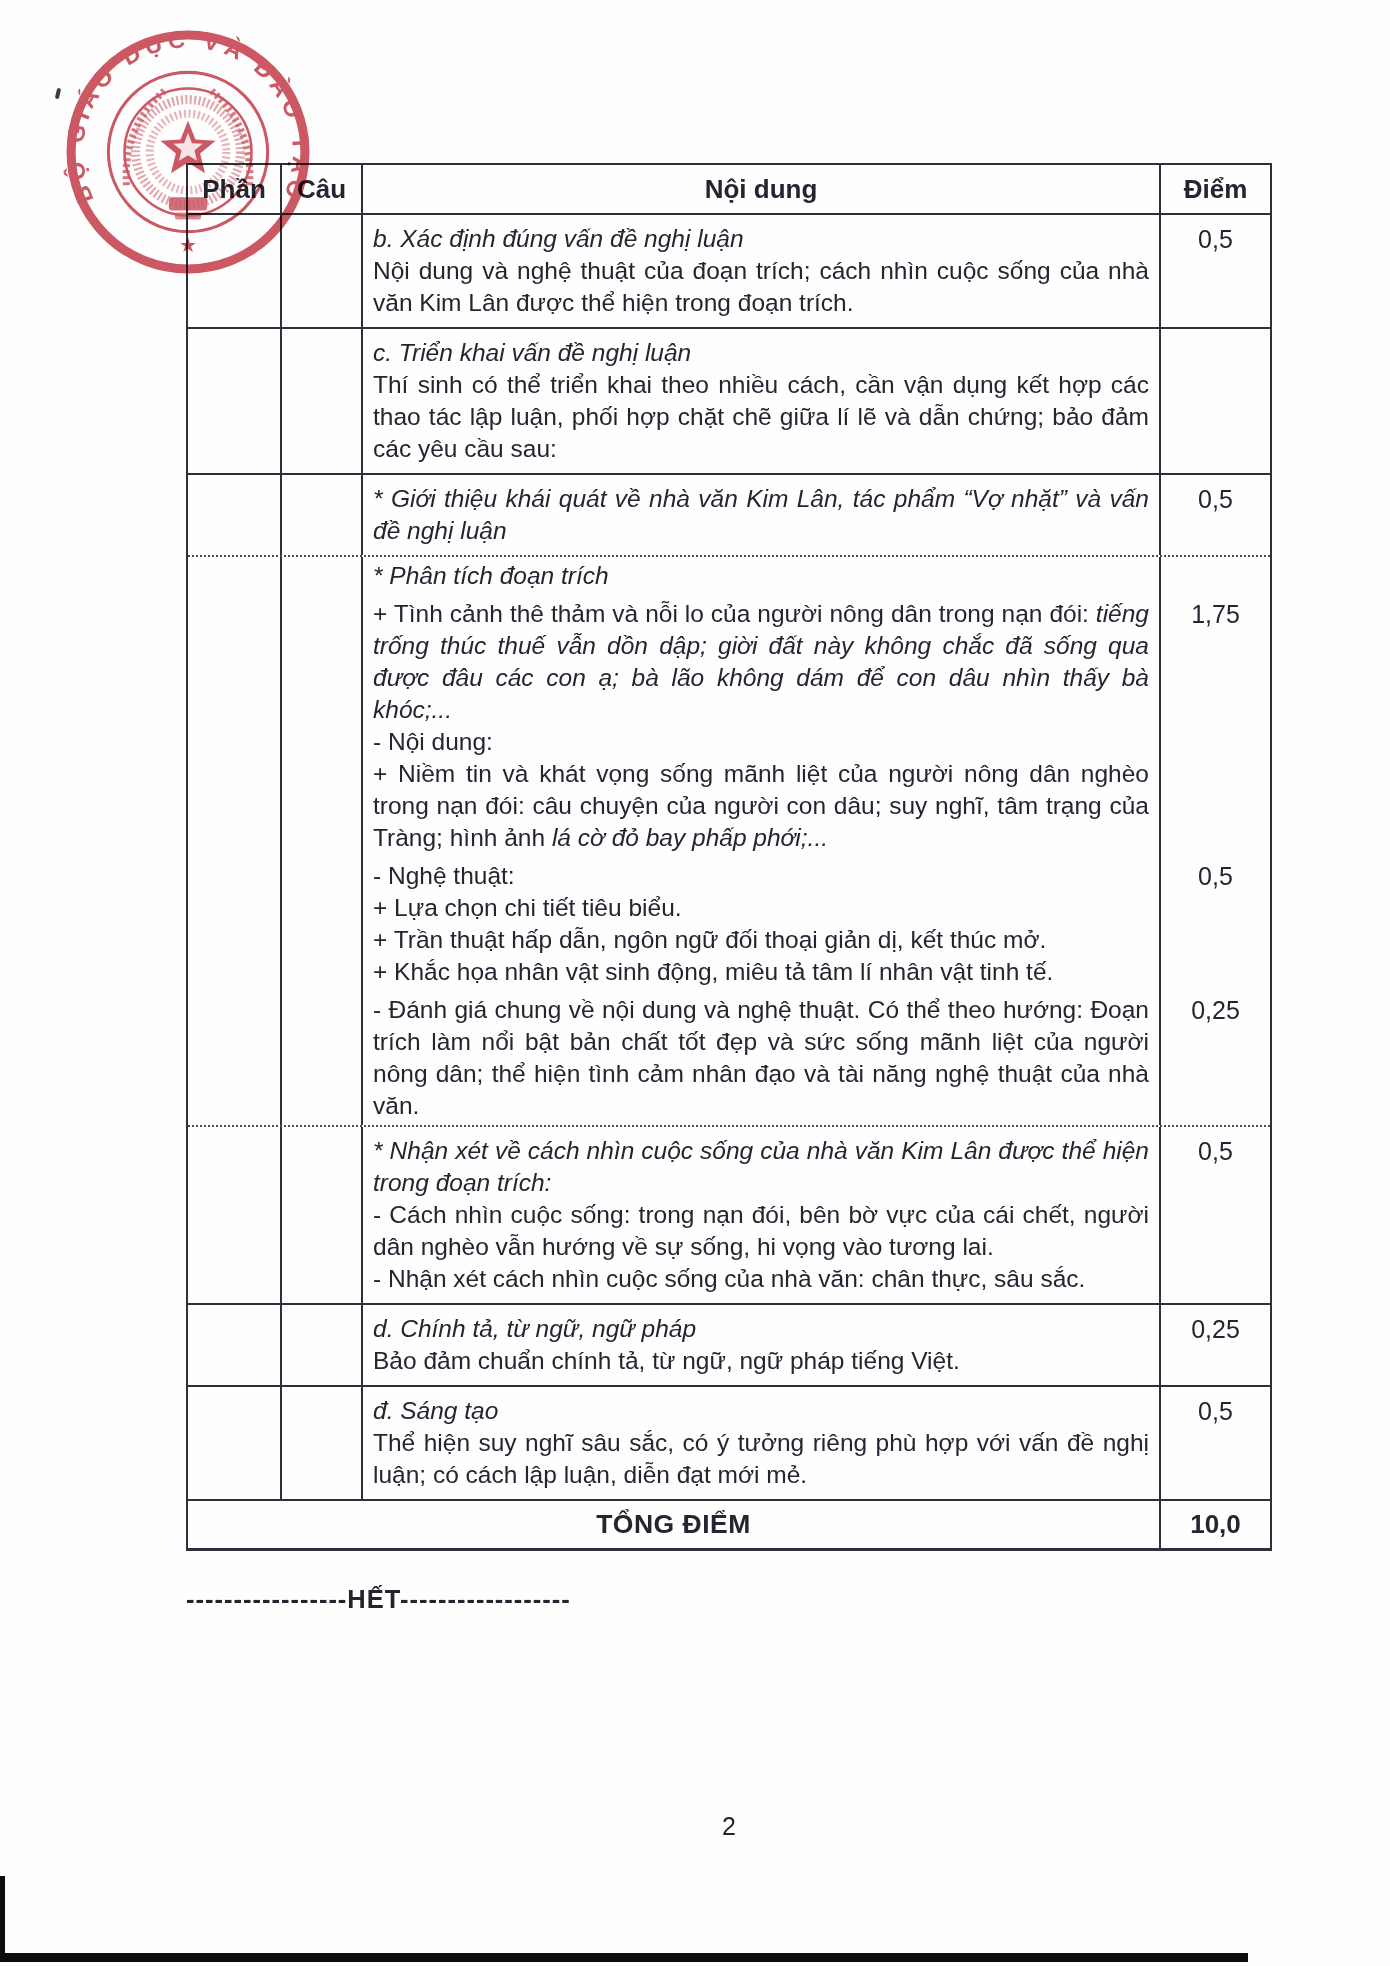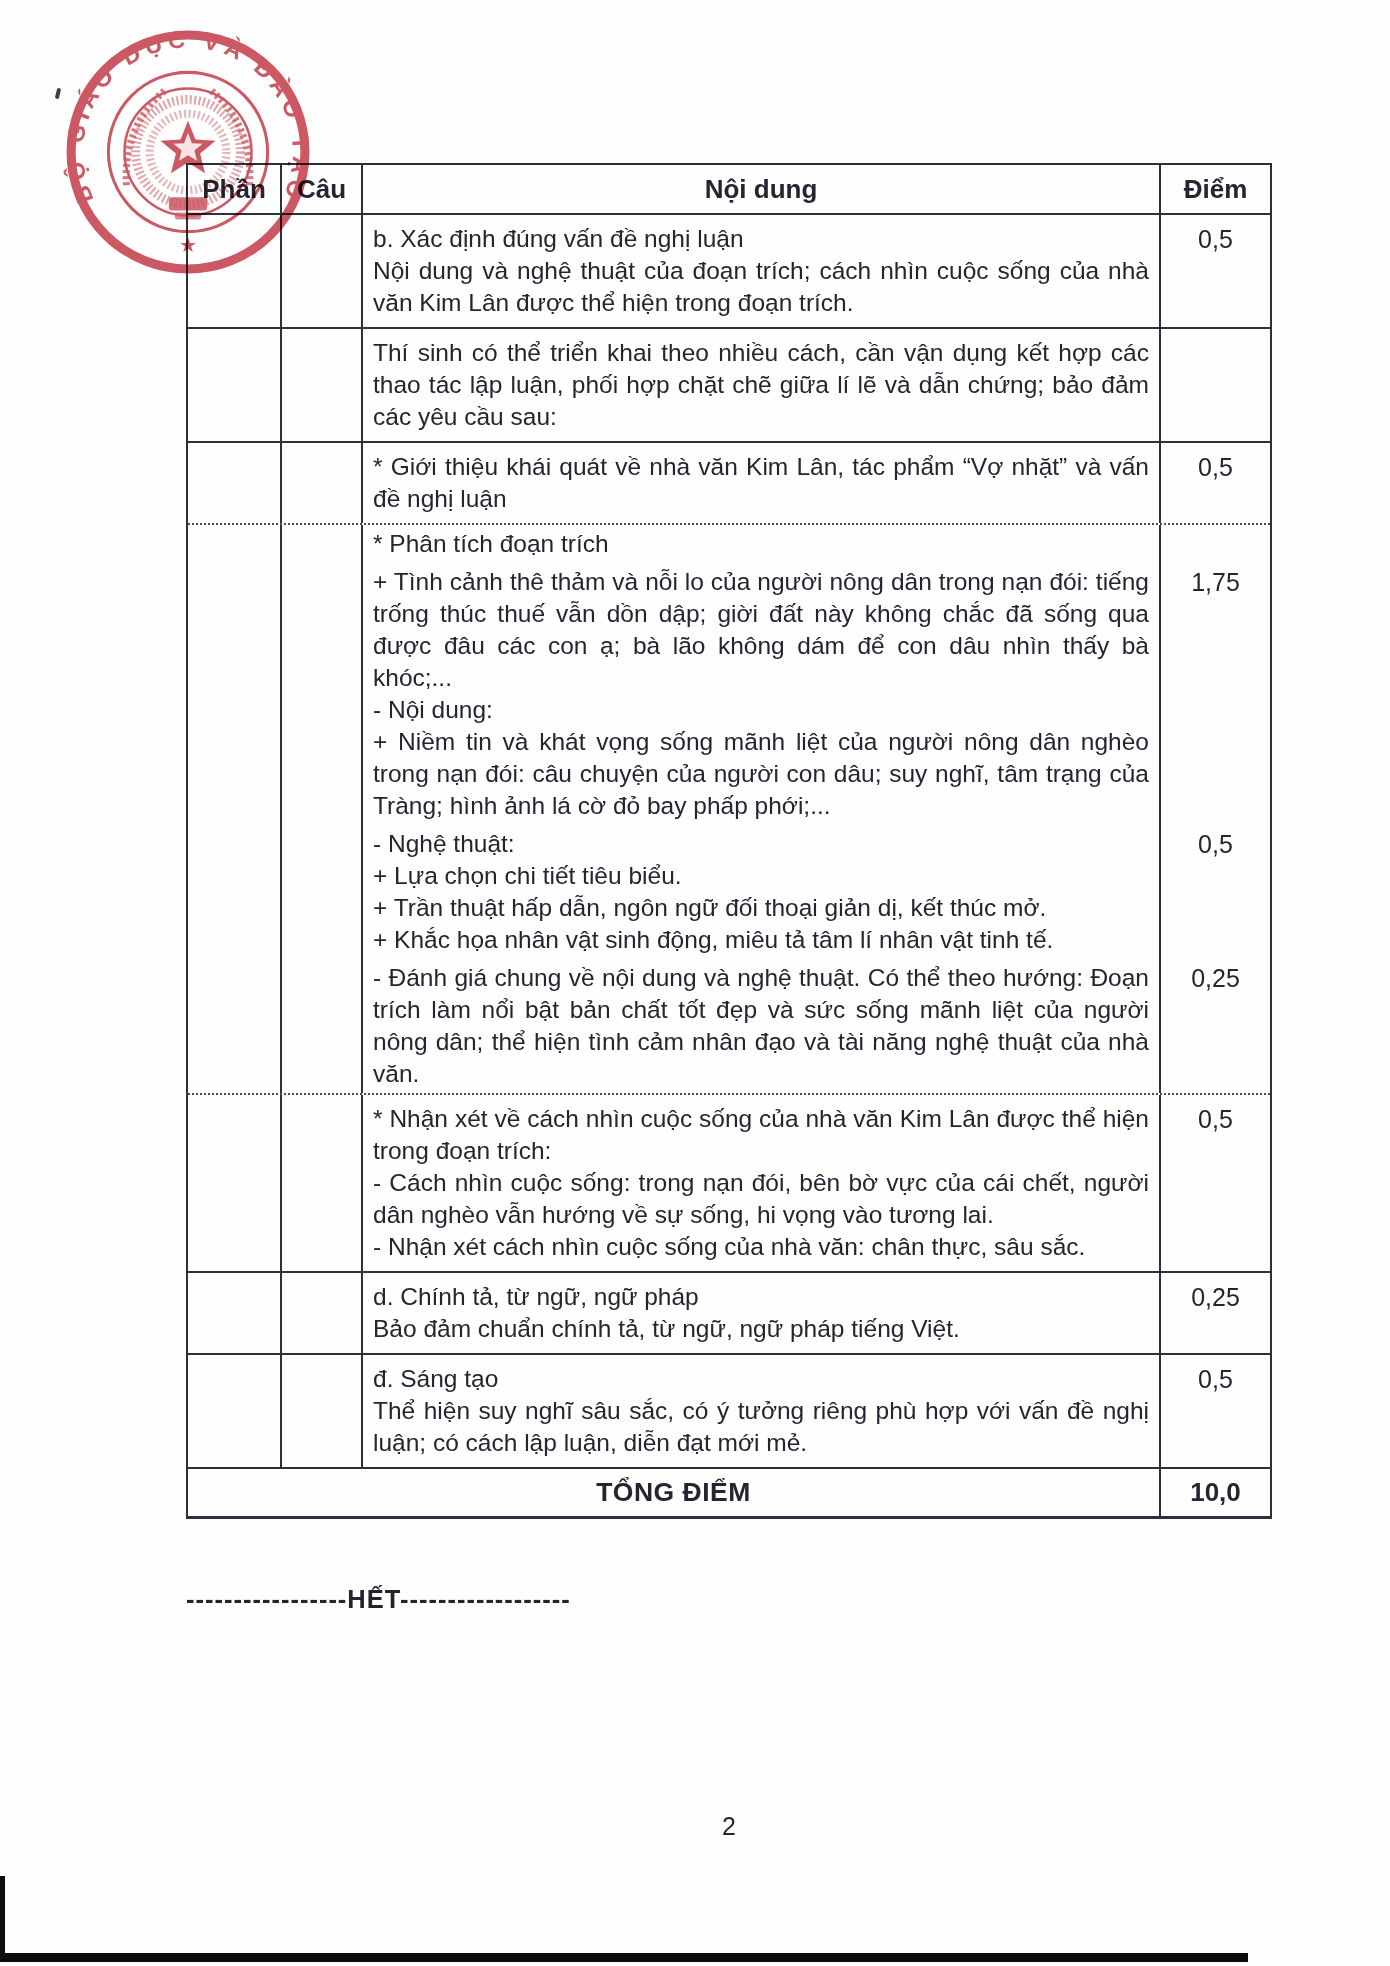--- a/index.html
+++ b/index.html
@@ -13,21 +13,21 @@
   .band.solid{border-bottom:2px solid #2e2f3a;}
   .band.dotted{border-bottom:2px dotted #4b4b58;}
   .band.none{border-bottom:none;}
   .c{border-right:2px solid #2e2f3a;box-sizing:border-box;}
   .cell-head{font-weight:bold;font-size:26px;text-align:center;padding:9px 4px 8px 4px;}
   .cell-content{padding:8px 10px;font-size:24.5px;line-height:32px;text-align:justify;}
   .band.tight .cell-content{padding-top:3px;padding-bottom:3px;}
   .cell-score{font-size:25px;line-height:32px;text-align:center;padding-top:8px;box-sizing:border-box;}
   .band.tight .cell-score{padding-top:3px;}
   .para{margin:0;}
-  .it{}
+  .it{font-style:italic;}
   .total-label{font-weight:bold;font-size:26.5px;text-align:center;padding:8px 8px;letter-spacing:.5px;}
   .total-score{font-weight:bold;font-size:26px;text-align:center;padding-top:8px;border-radius:12px;}
   
   .end-line{position:absolute;left:186px;top:1585px;width:1086px;
             font-weight:bold;font-size:25.5px;color:#23242e;letter-spacing:1px;}
   .page-num{position:absolute;left:186px;top:1812px;width:1086px;text-align:center;font-size:25px;}
   
   .stamp{position:absolute;left:62px;top:26px;width:252px;height:252px;opacity:.92;
          mix-blend-mode:multiply;pointer-events:none;}
   
@@ -56,20 +56,21 @@
     <div class="c cell-content">
             <div class="para"><span class="it">b. Xác định đúng vấn đề nghị luận</span></div>
             <div class="para"><span>Nội dung và nghệ thuật của đoạn trích; cách nhìn cuộc sống của nhà văn Kim Lân được thể hiện trong đoạn trích.</span></div>
           </div>
     <div class="cell-score">0,5</div>
   </div>
         <div class="band solid">
     <div class="c cell-side"></div>
     <div class="c cell-side"></div>
     <div class="c cell-content">
+            <div class="para"><span class="it">c. Triển khai vấn đề nghị luận</span></div>
             <div class="para"><span>Thí sinh có thể triển khai theo nhiều cách, cần vận dụng kết hợp các thao tác lập luận, phối hợp chặt chẽ giữa lí lẽ và dẫn chứng; bảo đảm các yêu cầu sau:</span></div>
           </div>
     <div class="cell-score"></div>
   </div>
         <div class="band dotted">
     <div class="c cell-side"></div>
     <div class="c cell-side"></div>
     <div class="c cell-content">
             <div class="para"><span class="it">* Giới thiệu khái quát về nhà văn Kim Lân, tác phẩm “Vợ nhặt” và vấn đề nghị luận</span></div>
           </div>

